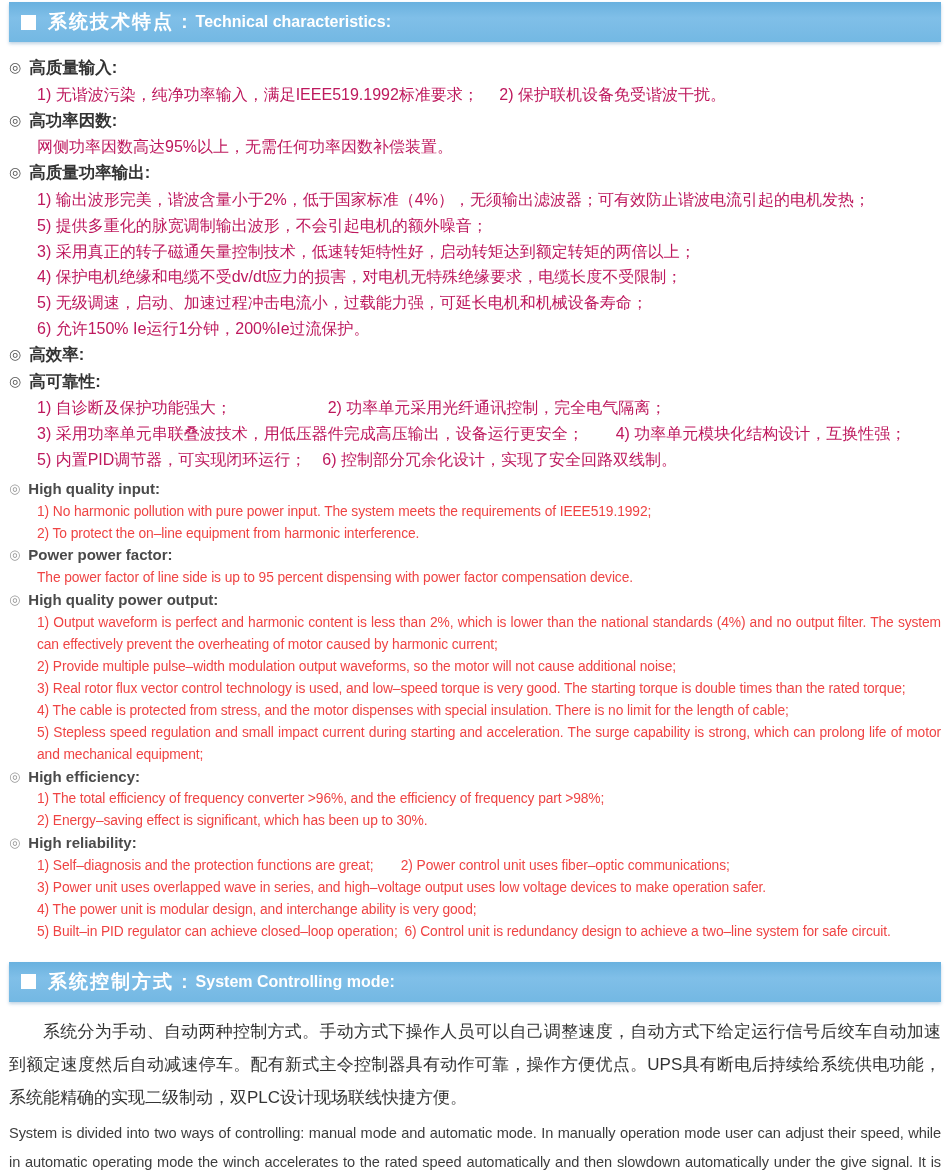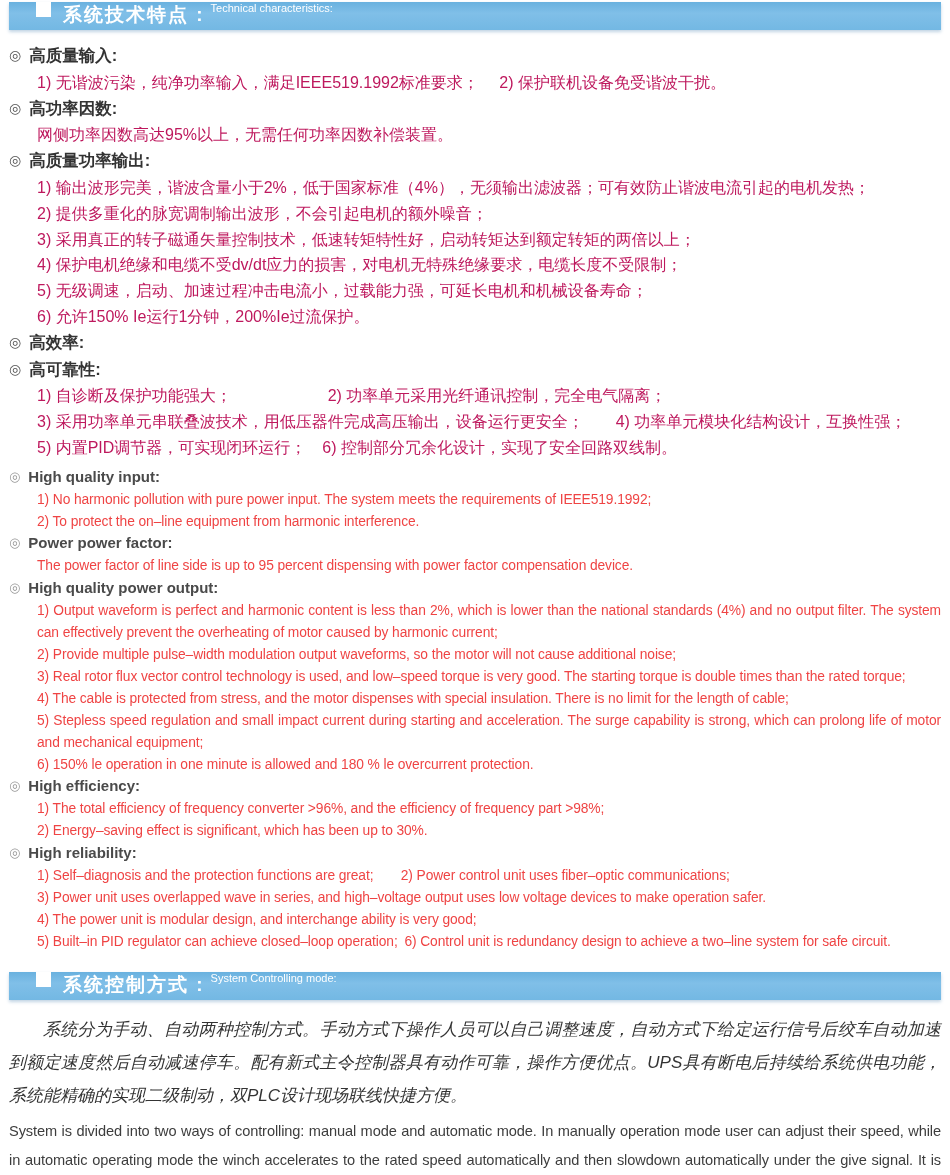--- a/index.html
+++ b/index.html
@@ -6,36 +6,36 @@
   body {
     width:950px; height:1175px; overflow:hidden;
     font-family:"Liberation Sans","DejaVu Sans",sans-serif;
     color:#333333;
     -webkit-font-smoothing:antialiased;
   }
   .page { box-sizing:border-box; width:950px; padding:2px 9px 0 9px; }
 
   
   .banner {
-    height:28px;
+    height:40px;
     background:linear-gradient(180deg,#69b1df 0%,#80bfe8 40%,#73b8e3 100%);
     box-shadow:0 2px 3px rgba(120,160,195,.45);
-    display:flex; align-items:flex-start;
-    padding-left:27px;
+    display:flex; align-items:center;
+    padding-left:12px;
   }
   .banner .sq {
     width:15px; height:15px; background:#ffffff;
     display:inline-block; margin-right:12px; flex:0 0 auto;
   }
   .banner-zh {
     color:#ffffff; font-weight:bold; font-size:19px;
     letter-spacing:2px; margin-right:6px; white-space:nowrap;
   }
   .banner-en {
-    color:#ffffff; font-weight:normal; font-size:11px; white-space:nowrap;
+    color:#ffffff; font-weight:bold; font-size:16px; white-space:nowrap;
   }
   .banner.second { margin-top:19px; }
 
   
   .zh-block { margin-top:13px; }
   .sec-head { display:flex; align-items:baseline; }
   .sec-head .bullet {
     font-weight:normal; margin-right:8px; flex:0 0 auto;
     transform:translateY(-1px); display:inline-block;
   }
@@ -51,21 +51,21 @@
   .sec-head.en { font-size:15px; font-weight:bold; color:#4a4a4a; line-height:21.9px; }
   .sec-head.en .bullet { color:#999999; font-size:13px; }
   .sec-line.en {
     padding-left:28px; font-size:13.8px; color:#ef4444;
     line-height:21.9px; text-align:justify; letter-spacing:-0.1px;
   }
 
   
   .zh-para {
     margin:13px 0 0 0; font-size:17px; line-height:33px;
-    color:#333333; text-indent:2em; text-align:justify;font-style:italic;
+    color:#333333; text-indent:2em; text-align:justify;
   }
   .en-para {
     margin:5px 0 0 0; font-size:14.6px; line-height:29px;
     color:#3d3d3d; text-align:justify; letter-spacing:-0.1px;
   }
 </style>
 </head>
 <body>
 
 <div class="page">
@@ -85,21 +85,21 @@
       <div class="sec-head zh">
         <span class="bullet">◎</span>
         <span>高功率因数:</span>
       </div>
       <div class="sec-line zh">网侧功率因数高达95%以上，无需任何功率因数补偿装置。</div>
       <div class="sec-head zh">
         <span class="bullet">◎</span>
         <span>高质量功率输出:</span>
       </div>
       <div class="sec-line zh">1) 输出波形完美，谐波含量小于2%，低于国家标准（4%），无须输出滤波器；可有效防止谐波电流引起的电机发热；</div>
-      <div class="sec-line zh">2) 提供多重化的脉宽调制输出波形，不会引起电机的额外噪音；</div>
+      <div class="sec-line zh">5) 提供多重化的脉宽调制输出波形，不会引起电机的额外噪音；</div>
       <div class="sec-line zh">3) 采用真正的转子磁通矢量控制技术，低速转矩特性好，启动转矩达到额定转矩的两倍以上；</div>
       <div class="sec-line zh">4) 保护电机绝缘和电缆不受dv/dt应力的损害，对电机无特殊绝缘要求，电缆长度不受限制；</div>
       <div class="sec-line zh">5) 无级调速，启动、加速过程冲击电流小，过载能力强，可延长电机和机械设备寿命；</div>
       <div class="sec-line zh">6) 允许150% Ie运行1分钟，200%Ie过流保护。</div>
       <div class="sec-head zh">
         <span class="bullet">◎</span>
         <span>高效率:</span>
       </div>
       <div class="sec-head zh">
         <span class="bullet">◎</span>
@@ -124,21 +124,20 @@
       <div class="sec-line en">The power factor of line side is up to 95 percent dispensing with power factor compensation device.</div>
       <div class="sec-head en">
         <span class="bullet">◎</span>
         <span>High quality power output:</span>
       </div>
       <div class="sec-line en">1) Output waveform is perfect and harmonic content is less than 2%, which is lower than the national standards (4%) and no output filter. The system can effectively prevent the overheating of motor caused by harmonic current;</div>
       <div class="sec-line en">2) Provide multiple pulse–width modulation output waveforms, so the motor will not cause additional noise;</div>
       <div class="sec-line en">3) Real rotor flux vector control technology is used, and low–speed torque is very good. The starting torque is double times than the rated torque;</div>
       <div class="sec-line en">4) The cable is protected from stress, and the motor dispenses with special insulation. There is no limit for the length of cable;</div>
       <div class="sec-line en">5) Stepless speed regulation and small impact current during starting and acceleration. The surge capability is strong, which can prolong life of motor and mechanical equipment;</div>
-      <div class="sec-line en">6) 150% le operation in one minute is allowed and 180 % le overcurrent protection.</div>
       <div class="sec-head en">
         <span class="bullet">◎</span>
         <span>High efficiency:</span>
       </div>
       <div class="sec-line en">1) The total efficiency of frequency converter &gt;96%, and the efficiency of frequency part &gt;98%;</div>
       <div class="sec-line en">2) Energy–saving effect is significant, which has been up to 30%.</div>
       <div class="sec-head en">
         <span class="bullet">◎</span>
         <span>High reliability:</span>
       </div>

